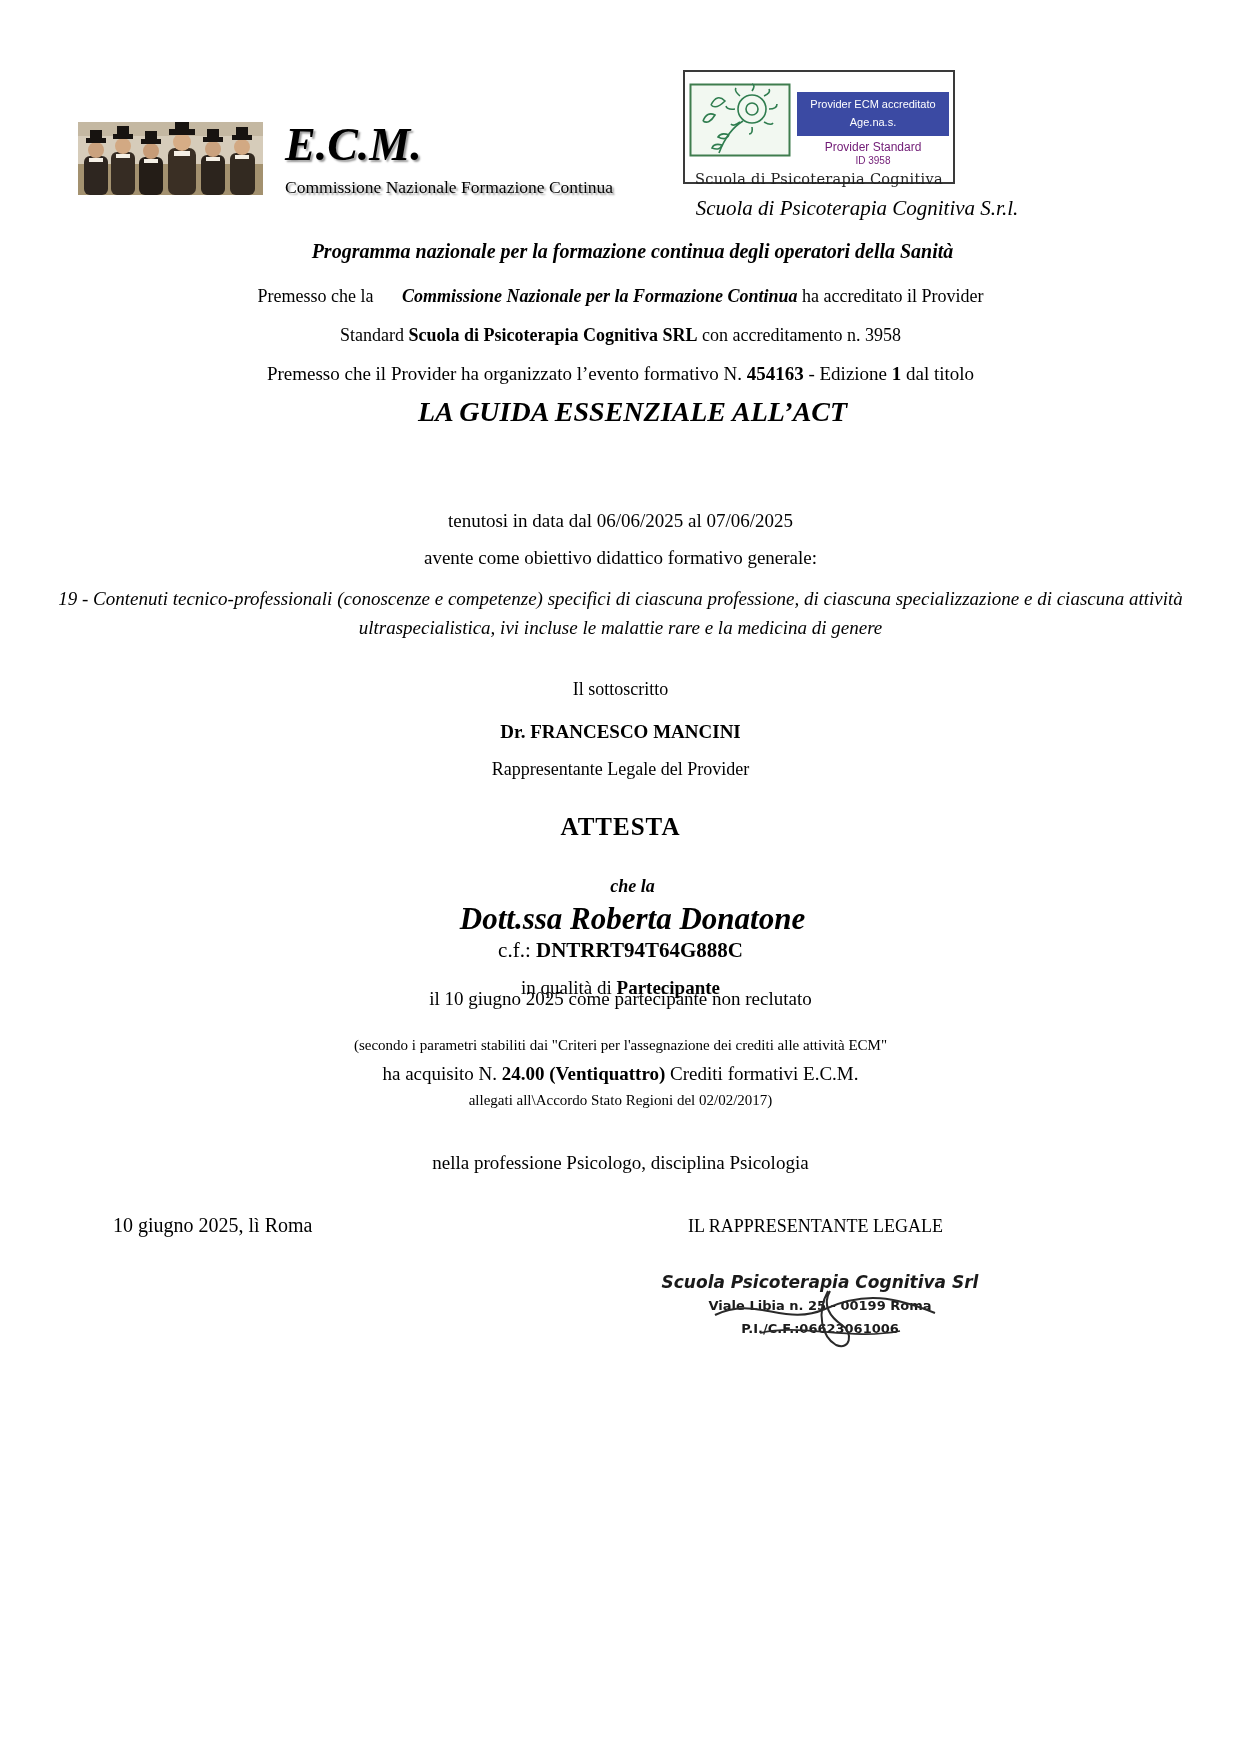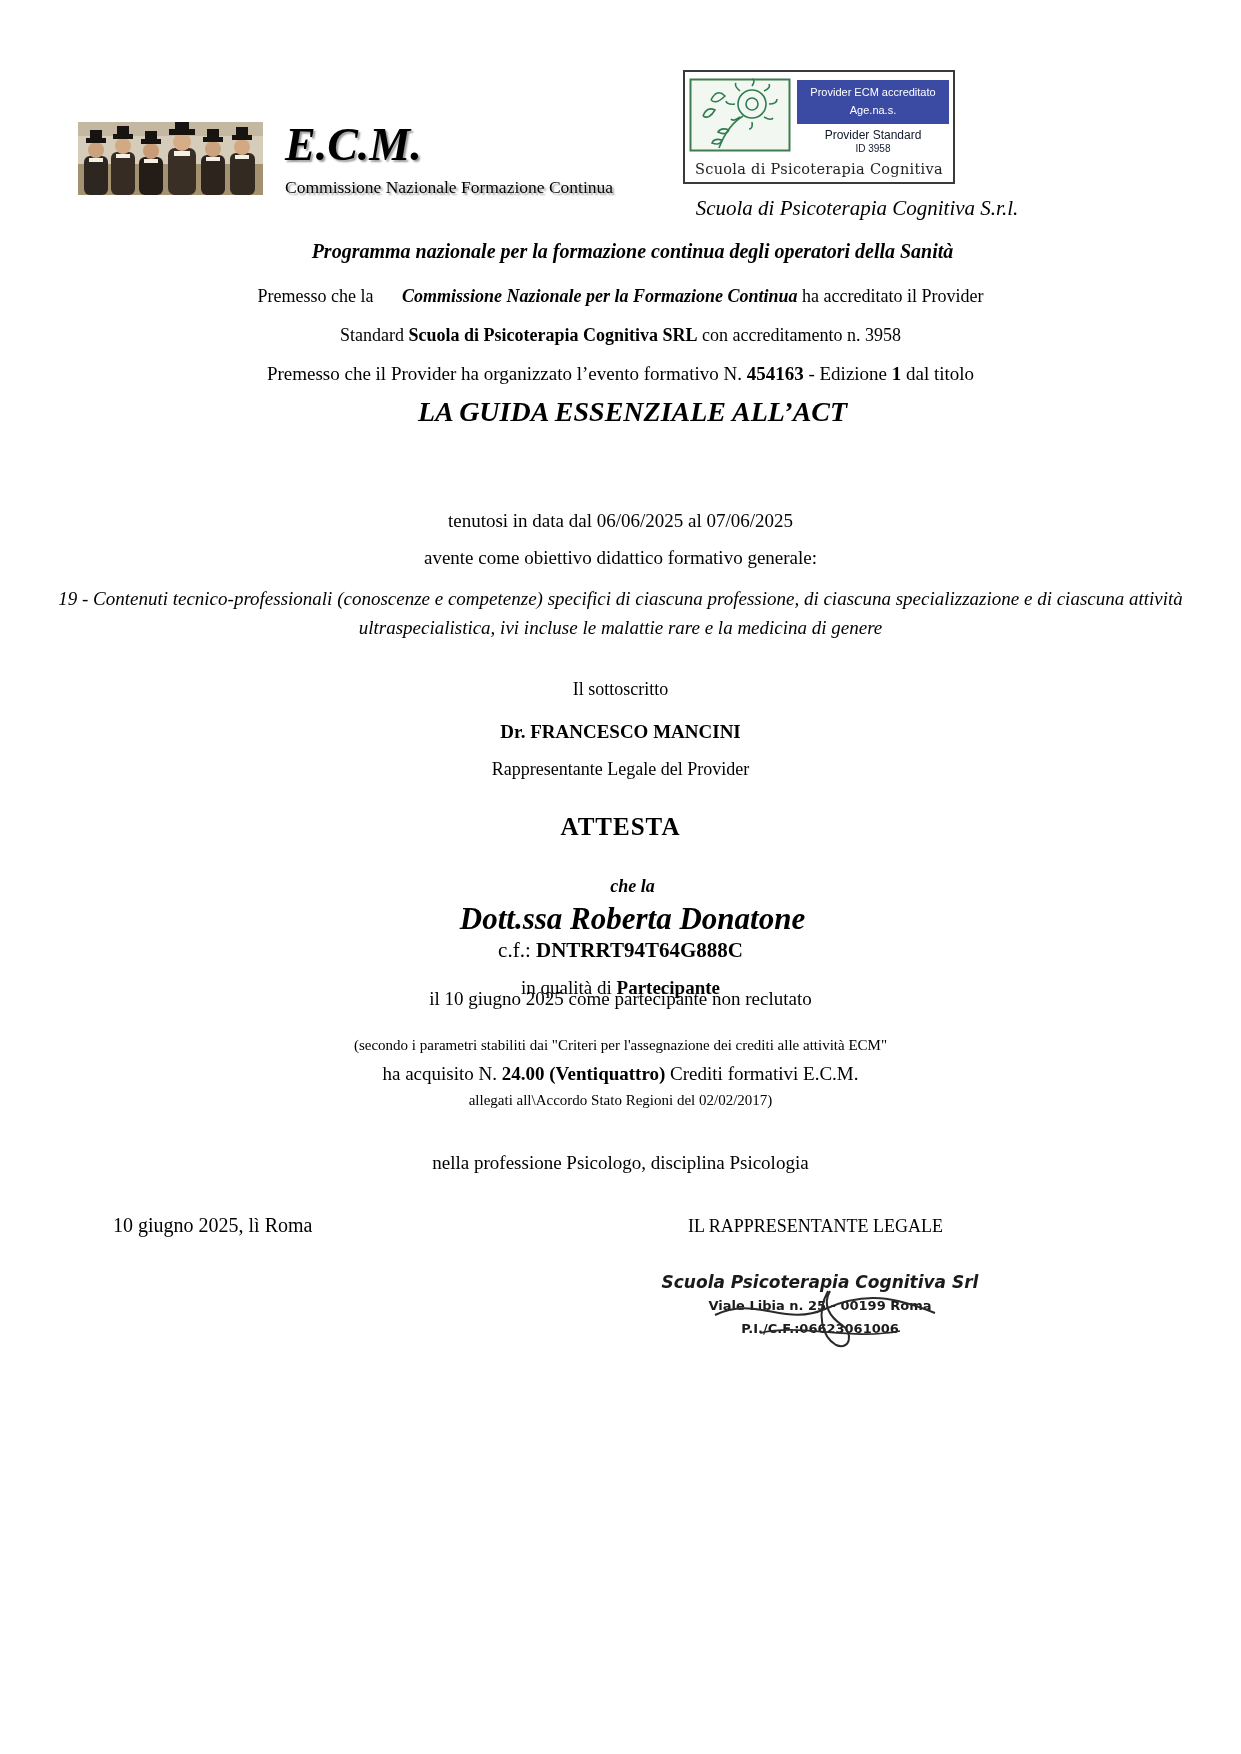--- a/index.html
+++ b/index.html
@@ -27,26 +27,26 @@
     text-shadow:2px 2px 2px #9a9a9a;
   }
   .provider-box {
     left:683px; top:70px; width:272px; height:114px;
     border:2px solid #3a3a3a; background:#fff;
     display:flex; flex-direction:column;
     font-family:"Liberation Sans","DejaVu Sans",sans-serif;
   }
   .pb-top { display:flex; flex:1; }
   .pb-emblem { width:110px; display:flex; align-items:center; justify-content:center; }
-  .pb-right { flex:1; display:flex; flex-direction:column; align-items:center; padding:8px 4px 0 2px; }
+  .pb-right { flex:1; display:flex; flex-direction:column; align-items:center; padding:20px 4px 0 2px; }
   .pb-blue {
     width:100%; text-align:center; color:#fff; padding:4px 0 5px 0;
     font-size:11px; line-height:1.6; background:#3b4aa3;
   }
-  .pb-standard { margin-top:4px; text-align:center; font-size:12px; line-height:1.25; color:#0f172a; }
+  .pb-standard { margin-top:4px; text-align:center; font-size:12px; line-height:1.25; color:#701a75; }
   .pb-standard .id { font-size:10px; }
   .pb-school {
     width:100%; text-align:center; padding:3px 0 5px 0;
     font-family:"DejaVu Serif","Liberation Serif",serif;
     font-size:14.5px; letter-spacing:0.3px; color:#222;
   }
   .school-srl {
     left:683px; top:196px; width:348px; text-align:center;
     font-size:21px; font-style:italic;
   }

